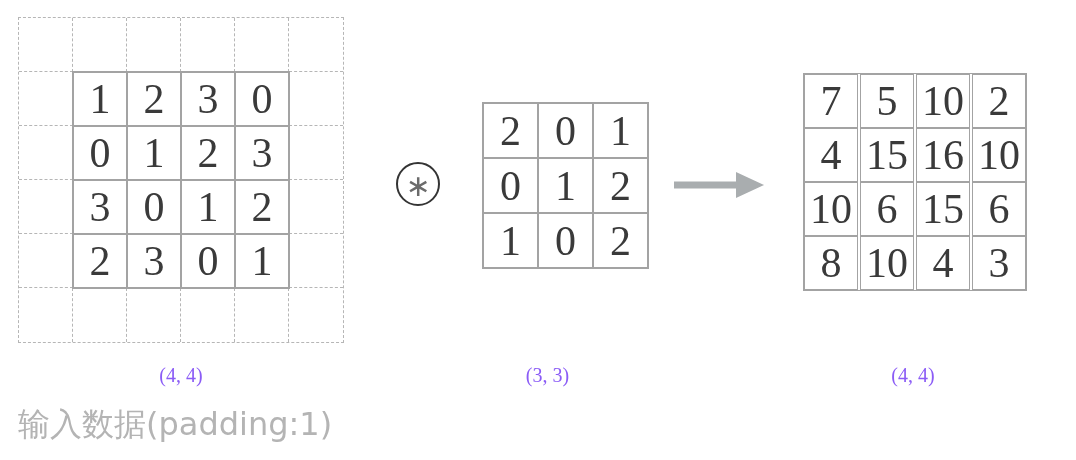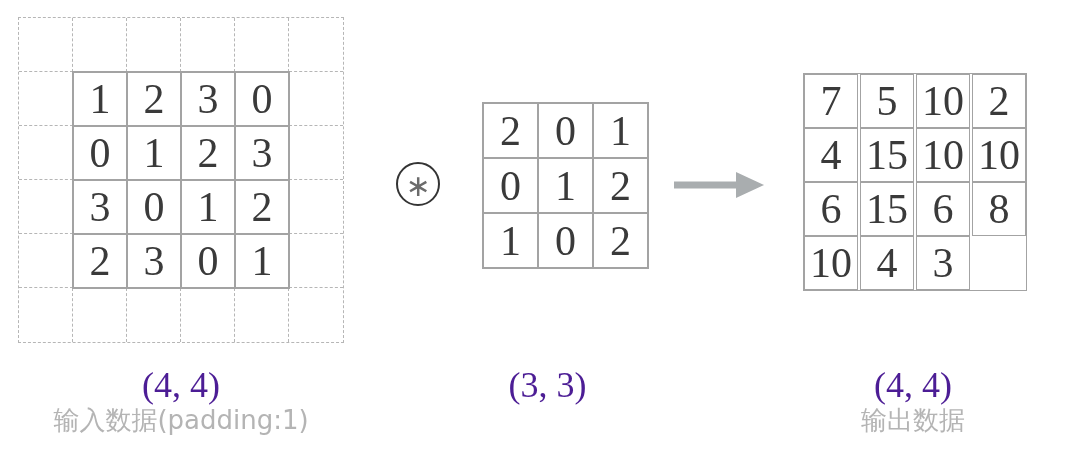--- a/index.html
+++ b/index.html
@@ -69,28 +69,28 @@
   }
 
   
   .arrow { position: absolute; left: 674px; top: 171px; }
 
   
   .shape-label {
     position: absolute;
     top: 364px;
     text-align: center;
-    font-size: 36px;
-    color: #4c1d95;
+    font-size: 20px;
+    color: #8b5cf6;
   }
   .caption {
     position: absolute;
     top: 403px;
-    text-align: center;
-    font-size: 26px;
+    text-align: left;
+    font-size: 32px;
     color: #b4b4b4;
     font-family: "DejaVu Sans", "Liberation Sans", sans-serif;
   }
   .lbl-input  { left: 18px;  width: 326px; }
   .lbl-filter { left: 464px; width: 167px; }
   .lbl-output { left: 801px; width: 224px; }
 </style>
 </head>
 <body>
 
@@ -174,31 +174,31 @@
     <path d="M0 10.5 H62 V1 L90 14 L62 27 V17.5 H0 Z" fill="#a9adaf"></path>
   </svg>
 
   <div class="matrix output-matrix" style="grid-template-columns: repeat(4, var(--cell));">
       <div class="cell">7</div>
       <div class="cell">5</div>
       <div class="cell">10</div>
       <div class="cell">2</div>
       <div class="cell">4</div>
       <div class="cell">15</div>
+      <div class="cell">16</div>
       <div class="cell">10</div>
       <div class="cell">10</div>
       <div class="cell">6</div>
       <div class="cell">15</div>
       <div class="cell">6</div>
       <div class="cell">8</div>
       <div class="cell">10</div>
       <div class="cell">4</div>
       <div class="cell">3</div>
     </div>
 
   <div class="shape-label lbl-input">(4, 4)</div>
   <div class="shape-label lbl-filter">(3, 3)</div>
   <div class="shape-label lbl-output">(4, 4)</div>
 
   <div class="caption lbl-input">输入数据(padding:1)</div>
-  <div class="caption lbl-output">输出数据</div>
 
 </div>
 
 </body></html>

